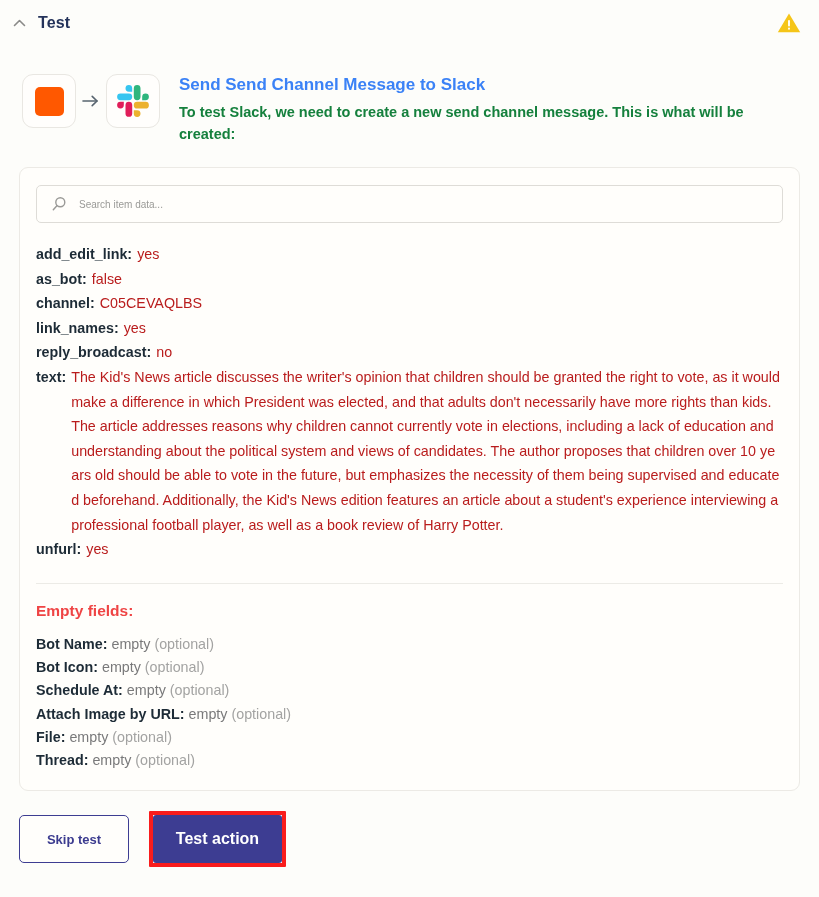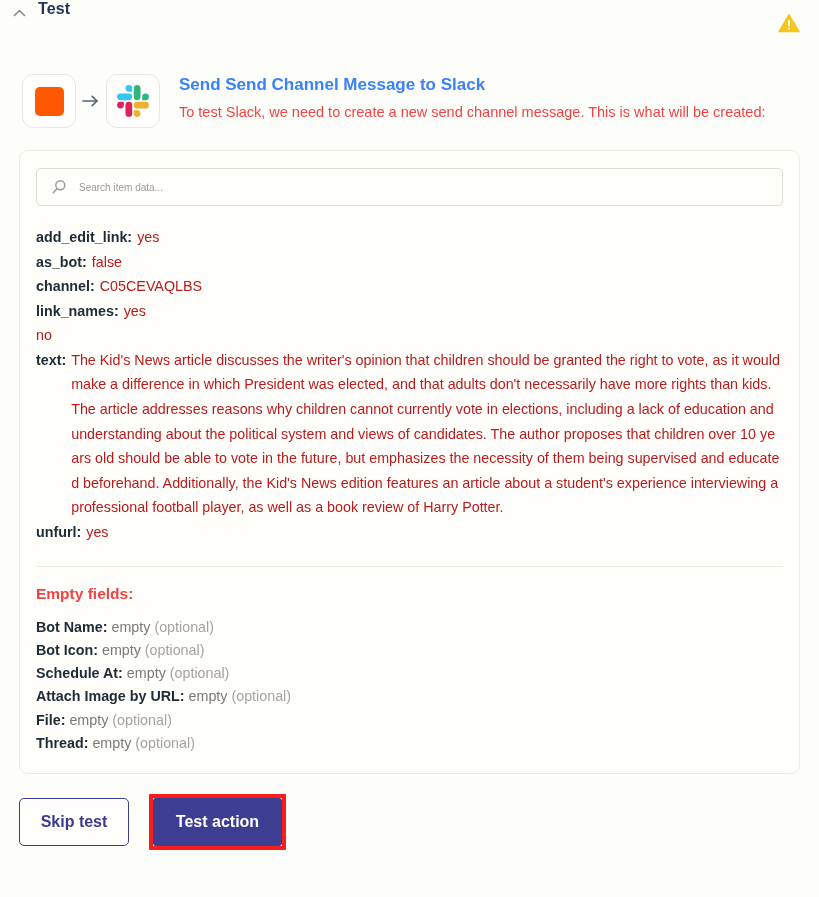--- a/index.html
+++ b/index.html
@@ -12,21 +12,21 @@
     height: 897px;
     background: #fdfdfa;
     font-family: "Liberation Sans", sans-serif;
     color: #2b3a4a;
     overflow: hidden;
   }
 
   
   .header {
     display: flex;
-    align-items: flex-start;
+    align-items: center;
     height: 46px;
     padding: 0 14px 0 6px;
     position: relative;
   }
   .chevron-btn {
     width: 26px;
     height: 26px;
     display: flex;
     align-items: center;
     justify-content: center;
@@ -90,23 +90,24 @@
   .intro-text { padding-left: 19px; padding-top: 2px; }
   .intro-title {
     font-size: 17px;
     font-weight: bold;
     color: #3b82f6;
     line-height: 1.3;
     margin-bottom: 5px;
   }
   .intro-desc {
     font-size: 14.5px;
-    color: #ef4444;
+    color: #15803d;
     line-height: 1.52;
     max-width: 590px;
+    font-weight: bold;
   }
 
   
   .card {
     margin: 22px 19px 0 19px;
     border: 1px solid #eceae5;
     border-radius: 9px;
     background: #fffefb;
     padding: 17px 16px 18px 16px;
   }
@@ -185,21 +186,21 @@
   }
   .btn-skip {
     min-width: 110px;
     height: 48px;
     padding: 4px 19px;
     background: #fffefb;
     border: 1px solid #3d3d92;
     border-radius: 5px;
     color: #3b3b8f;
     font-family: "Liberation Sans", sans-serif;
-    font-size: 16px;
+    font-size: 13px;
     font-weight: bold;
     cursor: pointer;
   }
   .test-highlight {
     margin-left: 20px;
     border: 4px solid #f91c1c;
     padding: 0;
     display: inline-flex;
     border-radius: 1px;
   }
@@ -285,20 +286,21 @@
     </div>
     <div class="field-row">
       <span class="field-key">channel:</span>
       <span class="field-val">C05CEVAQLBS</span>
     </div>
     <div class="field-row">
       <span class="field-key">link_names:</span>
       <span class="field-val">yes</span>
     </div>
     <div class="field-row">
+      <span class="field-key">reply_broadcast:</span>
       <span class="field-val">no</span>
     </div>
     <div class="field-row">
       <span class="field-key">text:</span>
       <span class="field-val">The Kid's News article discusses the writer's opinion that children should be granted the right to vote, as it would make a difference in which President was elected, and that adults don't necessarily have more rights than kids. The article addresses reasons why children cannot currently vote in elections, including a lack of education and understanding about the political system and views of candidates. The author proposes that children over 10 years old should be able to vote in the future, but emphasizes the necessity of them being supervised and educated beforehand. Additionally, the Kid's News edition features an article about a student's experience interviewing a professional football player, as well as a book review of Harry Potter.</span>
     </div>
     <div class="field-row">
       <span class="field-key">unfurl:</span>
       <span class="field-val">yes</span>
     </div>

